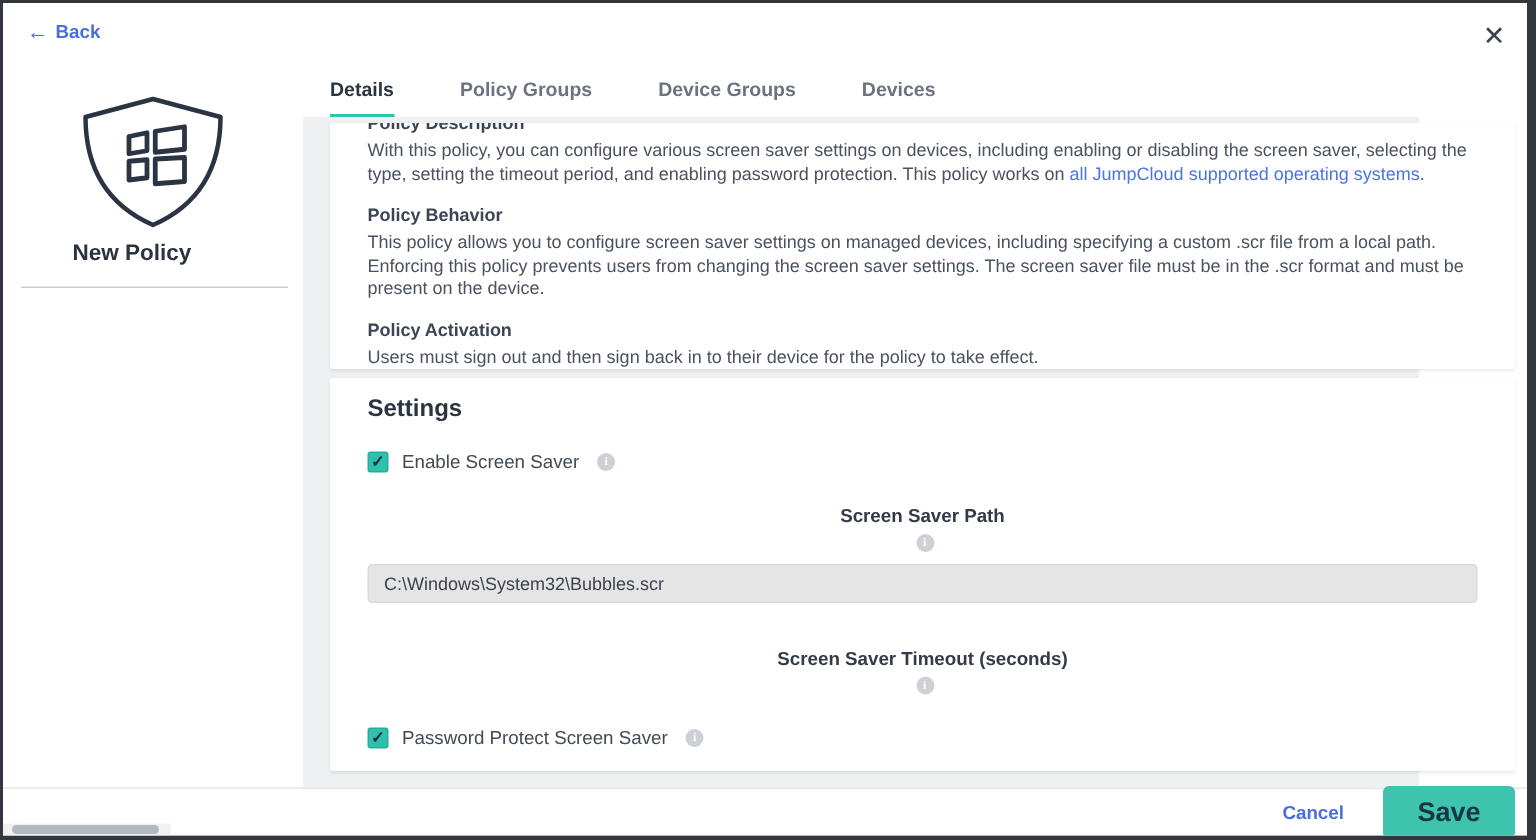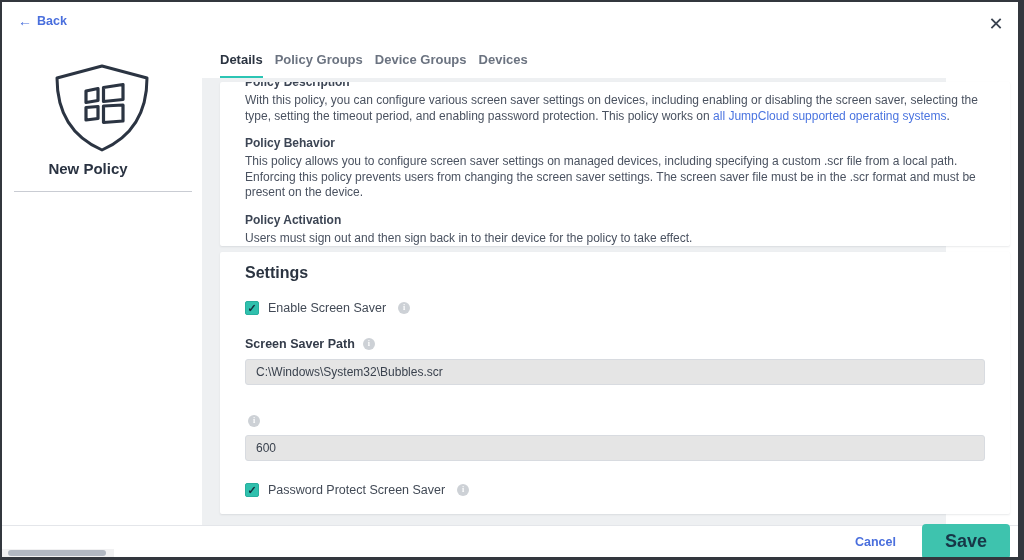--- a/index.html
+++ b/index.html
@@ -40,21 +40,21 @@
     text-align: center; font-size: 15px; font-weight: bold; color: #2a3342;
   }
   .sidebar-divider {
     position: absolute; top: 189px; left: 12px; width: 178px;
     border: none; border-top: 1px solid #c9ccd3;
   }
 
   
   .tabs {
     position: absolute; left: 218px; top: 50px; height: 26px;
-    display: flex; gap: 12px;
+    display: flex; gap: 44px;
   }
   .tab {
     font-size: 13px; font-weight: bold; color: #6b7380;
     padding-bottom: 9px; cursor: pointer; position: relative;
   }
   .tab.active { color: #2b3441; }
   .tab.active::after {
     content: ""; position: absolute; left: 0; right: 0; bottom: 0;
     height: 2px; background: #2cc5b4;
   }
@@ -99,21 +99,21 @@
     display: inline-block; width: 12px; height: 12px; margin-left: 3px;
     background: #cdd1d6; border-radius: 50%;
     color: #ffffff; font-size: 8px; font-weight: bold;
     line-height: 12px; text-align: center; cursor: pointer;
     font-family: "Liberation Serif", serif;
     vertical-align: -2px;
   }
 
   .field-label {
     font-size: 12.5px; font-weight: bold; color: #333b49;
-    display: flex; align-items: center; gap: 5px;
+    display: flex; align-items: center; gap: 5px; flex-direction: column;
   }
   .label-path { margin-top: 22px; }
   .label-timeout { margin-top: 30px; }
 
   .text-input {
     display: block; width: 740px; height: 26px; margin-top: 8px;
     background: #e5e5e5; border: 1px solid #d8dbe0; border-radius: 3px;
     padding: 0 10px; font-size: 12px; color: #3a424e;
     font-family: "Liberation Sans", sans-serif; outline: none;
   }
@@ -200,23 +200,23 @@
         <span class="info-icon">i</span>
       </div>
 
       <div class="field-label label-path">
         <span>Screen Saver Path</span>
         <span class="info-icon">i</span>
       </div>
       <input class="text-input" type="text" value="C:\Windows\System32\Bubbles.scr" style="">
 
       <div class="field-label label-timeout">
-        <span class="info-icon">i</span>
-      </div>
-      <input class="text-input" type="text" value="600" style="">
+        <span>Screen Saver Timeout (seconds)</span>
+        <span class="info-icon">i</span>
+      </div>
 
       <div class="checkbox-row row-2">
         <span class="checkbox">✓</span>
         <span class="checkbox-label">Password Protect Screen Saver</span>
         <span class="info-icon">i</span>
       </div>
     </section>
   </div>
 
   <footer class="footer">

